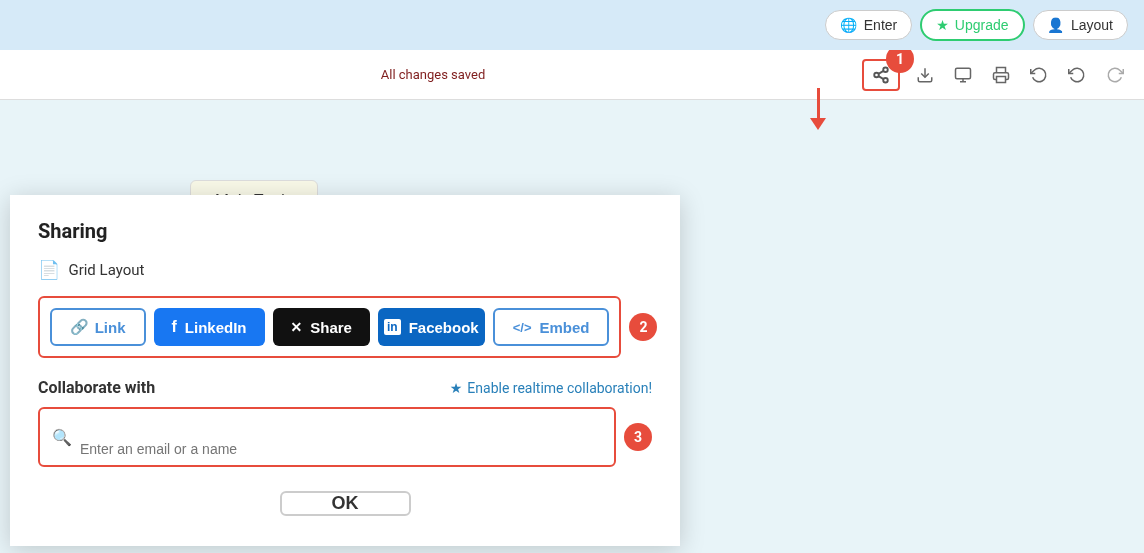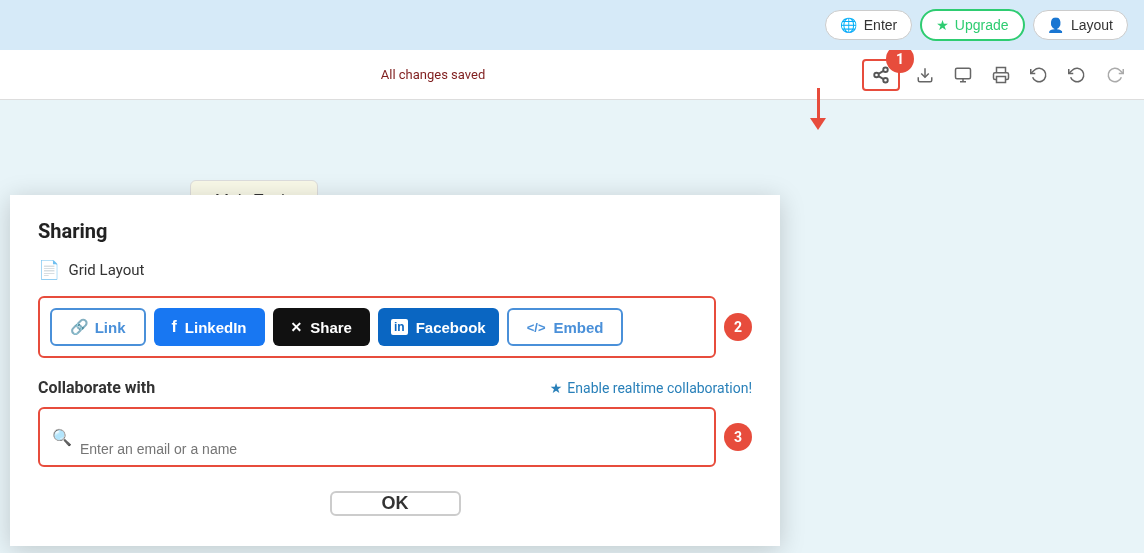--- a/index.html
+++ b/index.html
@@ -158,21 +158,21 @@
       position: absolute;
       top: 0; left: 0; right: 0; bottom: 0;
       z-index: 50;
       pointer-events: none;
     }
 
     .sharing-modal {
       position: absolute;
       top: 195px;
       left: 10px;
-      width: 770px;
+      width: 670px;
       background: white;
       border-radius: 0;
       box-shadow: 0 4px 24px rgba(0,0,0,0.18);
       padding: 24px 28px 30px;
       pointer-events: all;
     }
 
     .modal-title {
       font-size: 20px;
       font-weight: bold;
@@ -243,21 +243,21 @@
       color: white;
       font-size: 15px;
       font-weight: 700;
       cursor: pointer;
     }
 
     .share-btn-linkedin {
       display: flex;
       align-items: center;
       gap: 8px;
-      padding: 8px 13px;
+      padding: 8px 6px;
       border-radius: 6px;
       border: none;
       background: #0a66c2;
       color: white;
       font-size: 15px;
       font-weight: 700;
       cursor: pointer;
     }
 
     .share-btn-embed {

